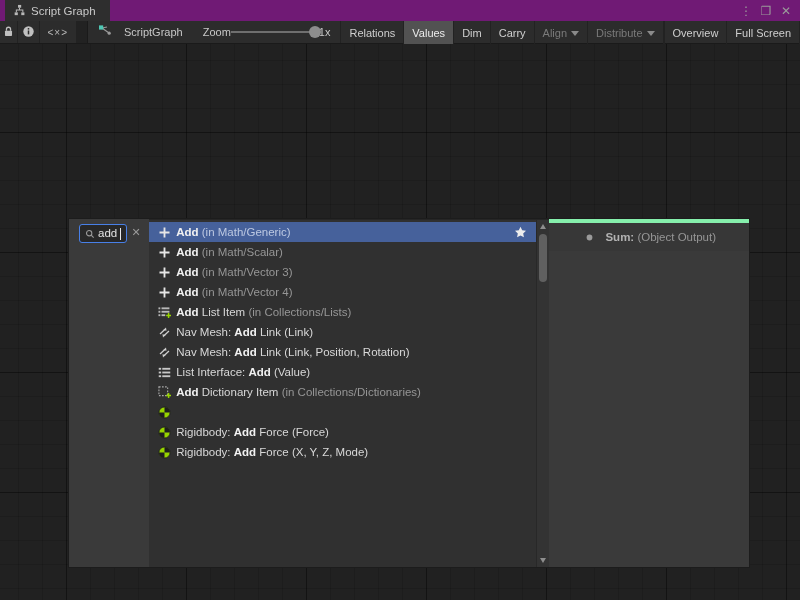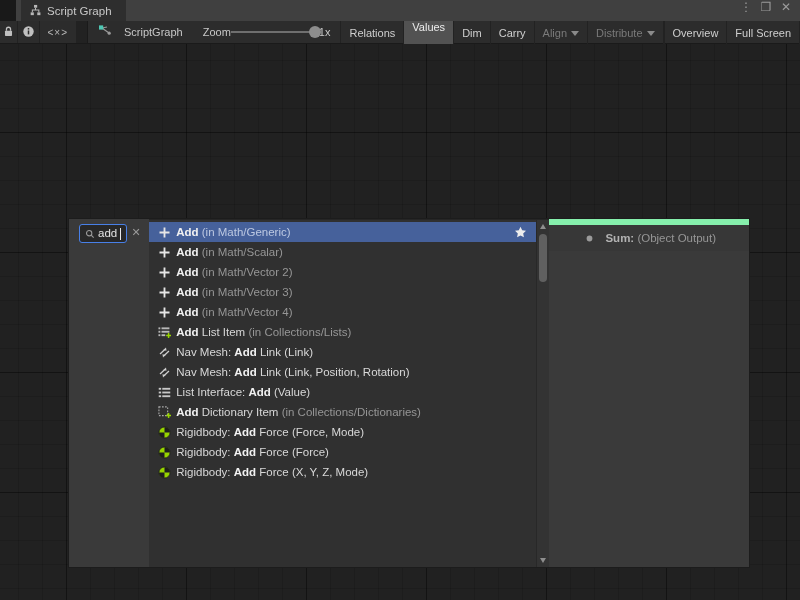--- a/index.html
+++ b/index.html
@@ -2,21 +2,21 @@
 <html><head>
 <meta charset="utf-8">
 <style>
   * { margin:0; padding:0; box-sizing:border-box; }
   html,body { width:800px; height:600px; overflow:hidden; background:#191919;
     font-family:"Liberation Sans", sans-serif; }
   #app { position:relative; width:800px; height:600px; }
 
   
   .titlebar { position:absolute; top:0; left:0; right:0; height:21px;
-    background:#404040; display:flex; align-items:flex-start;margin-left:16px; }
+    background:#701a75; display:flex; align-items:center; }
   .tab { display:flex; align-items:center; gap:5px; background:#2e2e2e;
     margin-left:5px; padding:0 14px 0 8px; height:21px; color:#c9c9c9;
     font-size:11.5px; }
   .tab svg { display:block; }
   .win-controls { margin-left:auto; display:flex; align-items:center; gap:4px;
     padding-right:6px; color:#9b9b9b; font-size:12px; }
   .win-btn { width:16px; text-align:center; cursor:default; color:#9b9b9b; }
 
   
   .toolbar { position:absolute; top:21px; left:0; right:0; height:23px;
@@ -30,21 +30,21 @@
   .tgap { width:16px; background:#222; border-right:1px solid #1a1a1a; }
   .graph-sec { display:flex; align-items:center; gap:12px; padding:0 14px 0 10px; }
   .zoom-sec { display:flex; align-items:center; gap:0; padding:0 10px 0 6px;
     border-right:1px solid #222; }
   .zoom-track { position:relative; width:88px; height:2px; background:#6f6f6f; }
   .zoom-knob { position:absolute; right:-2px; top:-5px; width:12px; height:12px;
     border-radius:50%; background:#8d8d8d; }
   .tbuttons { display:flex; align-items:stretch; flex:1; }
   .tbtn { display:flex; align-items:center; gap:4px; padding:12px 8px;
     border-right:1px solid #222; color:#cfcfcf; white-space:nowrap; cursor:default; }
-  .tbtn.active { background:#525252; color:#ececec;align-items:flex-end; }
+  .tbtn.active { background:#525252; color:#ececec; }
   .tbtn.disabled { color:#7a7a7a; }
   .tbtn .dd { width:0; height:0; border-left:4px solid transparent;
     border-right:4px solid transparent; border-top:5px solid #8a8a8a; margin-top:1px; }
   .tbtn.push { margin-left:auto; border-left:1px solid #222; }
 
   
   .canvas { position:absolute; top:44px; left:0; right:0; bottom:0;
     background-color:#212121;
     background-image:
       linear-gradient(rgba(0,0,0,0.34) 1px, transparent 1px),
@@ -87,21 +87,21 @@
   .sbar { position:absolute; top:0; right:0; bottom:0; width:13px; background:#333;
     border-left:1px solid #282828; }
   .sarrow-up, .sarrow-dn { position:absolute; left:3px; width:0; height:0;
     border-left:3.5px solid transparent; border-right:3.5px solid transparent; }
   .sarrow-up { top:4px; border-bottom:5px solid #8e8e8e; }
   .sarrow-dn { bottom:4px; border-top:5px solid #8e8e8e; }
   .sthumb { position:absolute; top:14px; left:2px; width:8px; height:48px;
     background:#606060; border-radius:4px; }
 
   
-  .ffooter { height:32px; background:#373737; border-top:6px solid #86efac;
+  .ffooter { height:32px; background:#373737; border-top:4px solid #86efac;
     display:flex; align-items:center; gap:9px; padding:0 33px; font-size:11.5px; }
 </style>
 </head>
 <body>
 
 <div id="app">
 
   <div class="titlebar">
     <div class="tab">
       <span>
@@ -227,28 +227,20 @@
             </svg>
           </span>
           <span class="rtext"><span class="seg-bold">Add</span><span class="seg-muted">  (in Math/Scalar)</span></span>
         </div>
         <div class="frow">
           <span class="ricon">
             <svg width="13" height="13" viewBox="0 0 14 14">
               <path d="M6 1.6h2v4.4h4.4v2H8v4.4H6V8H1.6V6H6z" fill="#e6e6e6"></path>
             </svg>
           </span>
-          <span class="rtext"><span class="seg-bold">Add</span><span class="seg-muted">  (in Math/Vector 2)</span></span>
-        </div>
-        <div class="frow">
-          <span class="ricon">
-            <svg width="13" height="13" viewBox="0 0 14 14">
-              <path d="M6 1.6h2v4.4h4.4v2H8v4.4H6V8H1.6V6H6z" fill="#e6e6e6"></path>
-            </svg>
-          </span>
           <span class="rtext"><span class="seg-bold">Add</span><span class="seg-muted">  (in Math/Vector 3)</span></span>
         </div>
         <div class="frow">
           <span class="ricon">
             <svg width="13" height="13" viewBox="0 0 14 14">
               <path d="M6 1.6h2v4.4h4.4v2H8v4.4H6V8H1.6V6H6z" fill="#e6e6e6"></path>
             </svg>
           </span>
           <span class="rtext"><span class="seg-bold">Add</span><span class="seg-muted">  (in Math/Vector 4)</span></span>
         </div>
@@ -323,21 +315,20 @@
           <span class="rtext"><span class="seg-bold">Add</span><span class="seg-normal"> Dictionary Item </span><span class="seg-muted"> (in Collections/Dictionaries)</span></span>
         </div>
         <div class="frow">
           <span class="ricon">
             <svg width="13" height="13" viewBox="0 0 14 14">
               <circle cx="7" cy="7" r="6" fill="#97d400" stroke="#1e1e1e" stroke-width="0.9"></circle>
               <path d="M7 7 V1 A6 6 0 0 1 13 7 Z" fill="#1e1e1e"></path>
               <path d="M7 7 V13 A6 6 0 0 1 1 7 Z" fill="#1e1e1e"></path>
             </svg>
           </span>
-          <span class="rtext"><span class="seg-normal">Rigidbody: </span><span class="seg-bold">Add</span><span class="seg-normal"> Force (Force, Mode)</span></span>
         </div>
         <div class="frow">
           <span class="ricon">
             <svg width="13" height="13" viewBox="0 0 14 14">
               <circle cx="7" cy="7" r="6" fill="#97d400" stroke="#1e1e1e" stroke-width="0.9"></circle>
               <path d="M7 7 V1 A6 6 0 0 1 13 7 Z" fill="#1e1e1e"></path>
               <path d="M7 7 V13 A6 6 0 0 1 1 7 Z" fill="#1e1e1e"></path>
             </svg>
           </span>
           <span class="rtext"><span class="seg-normal">Rigidbody: </span><span class="seg-bold">Add</span><span class="seg-normal"> Force (Force)</span></span>

